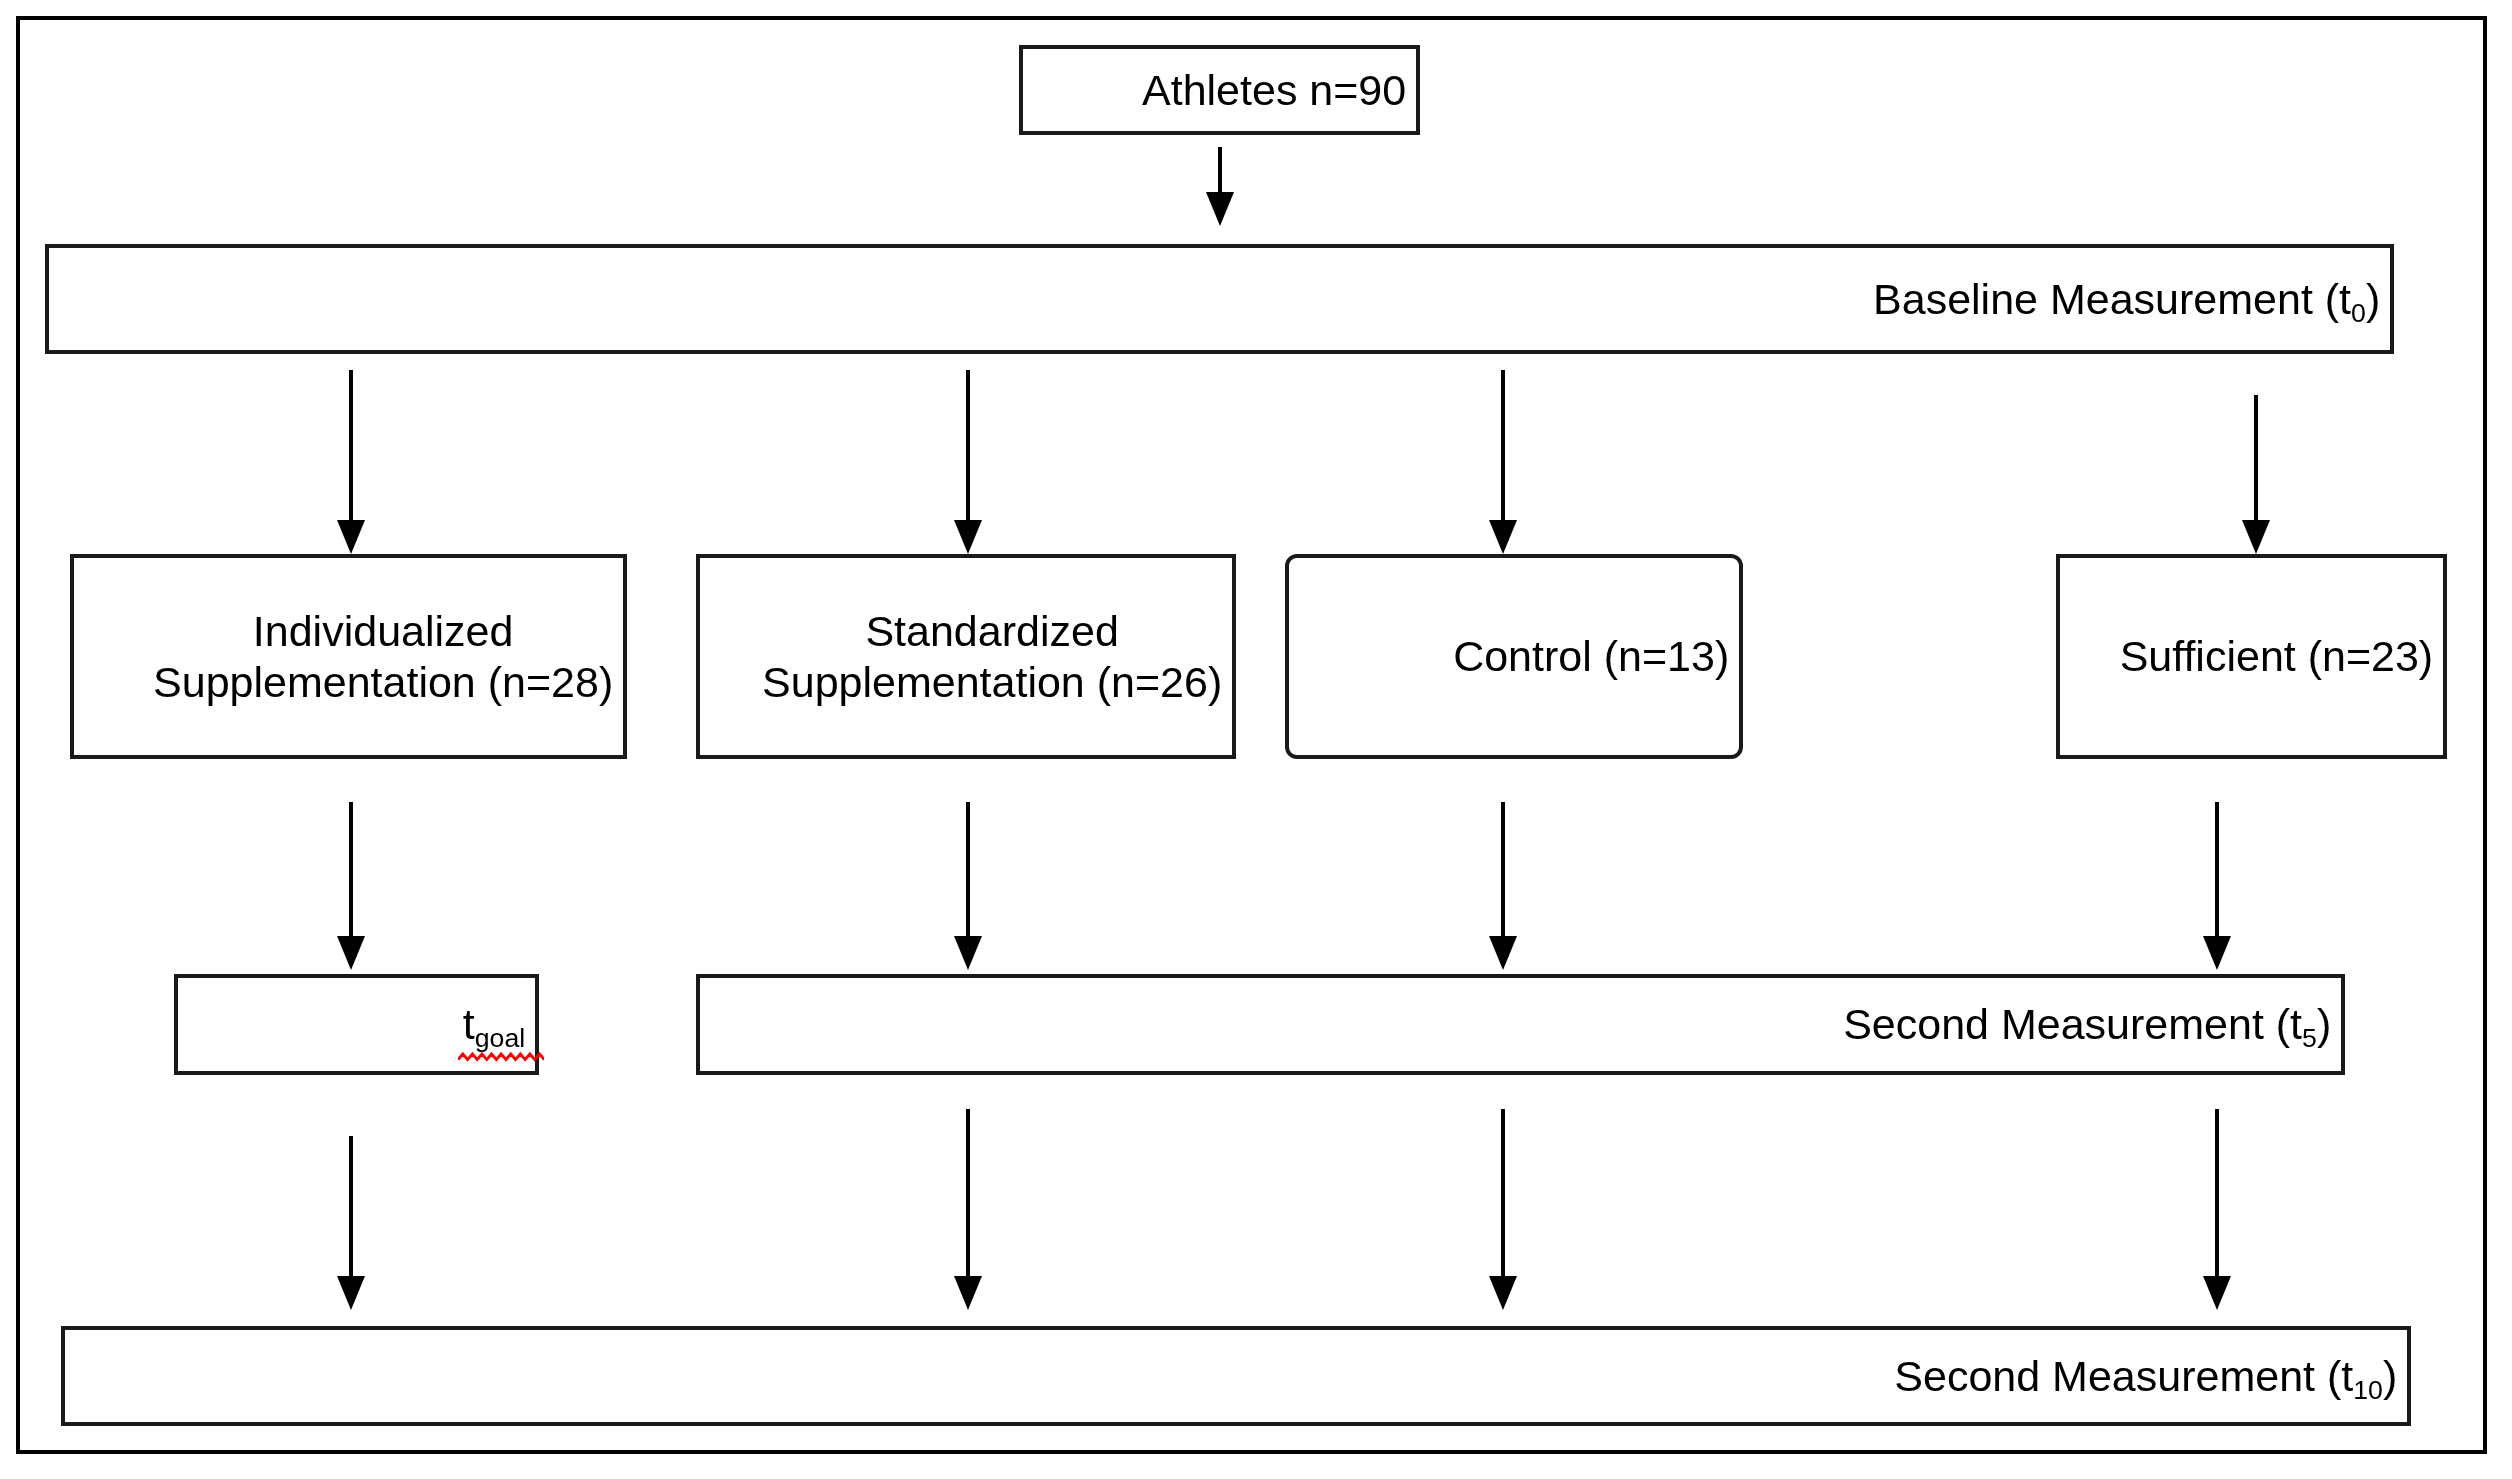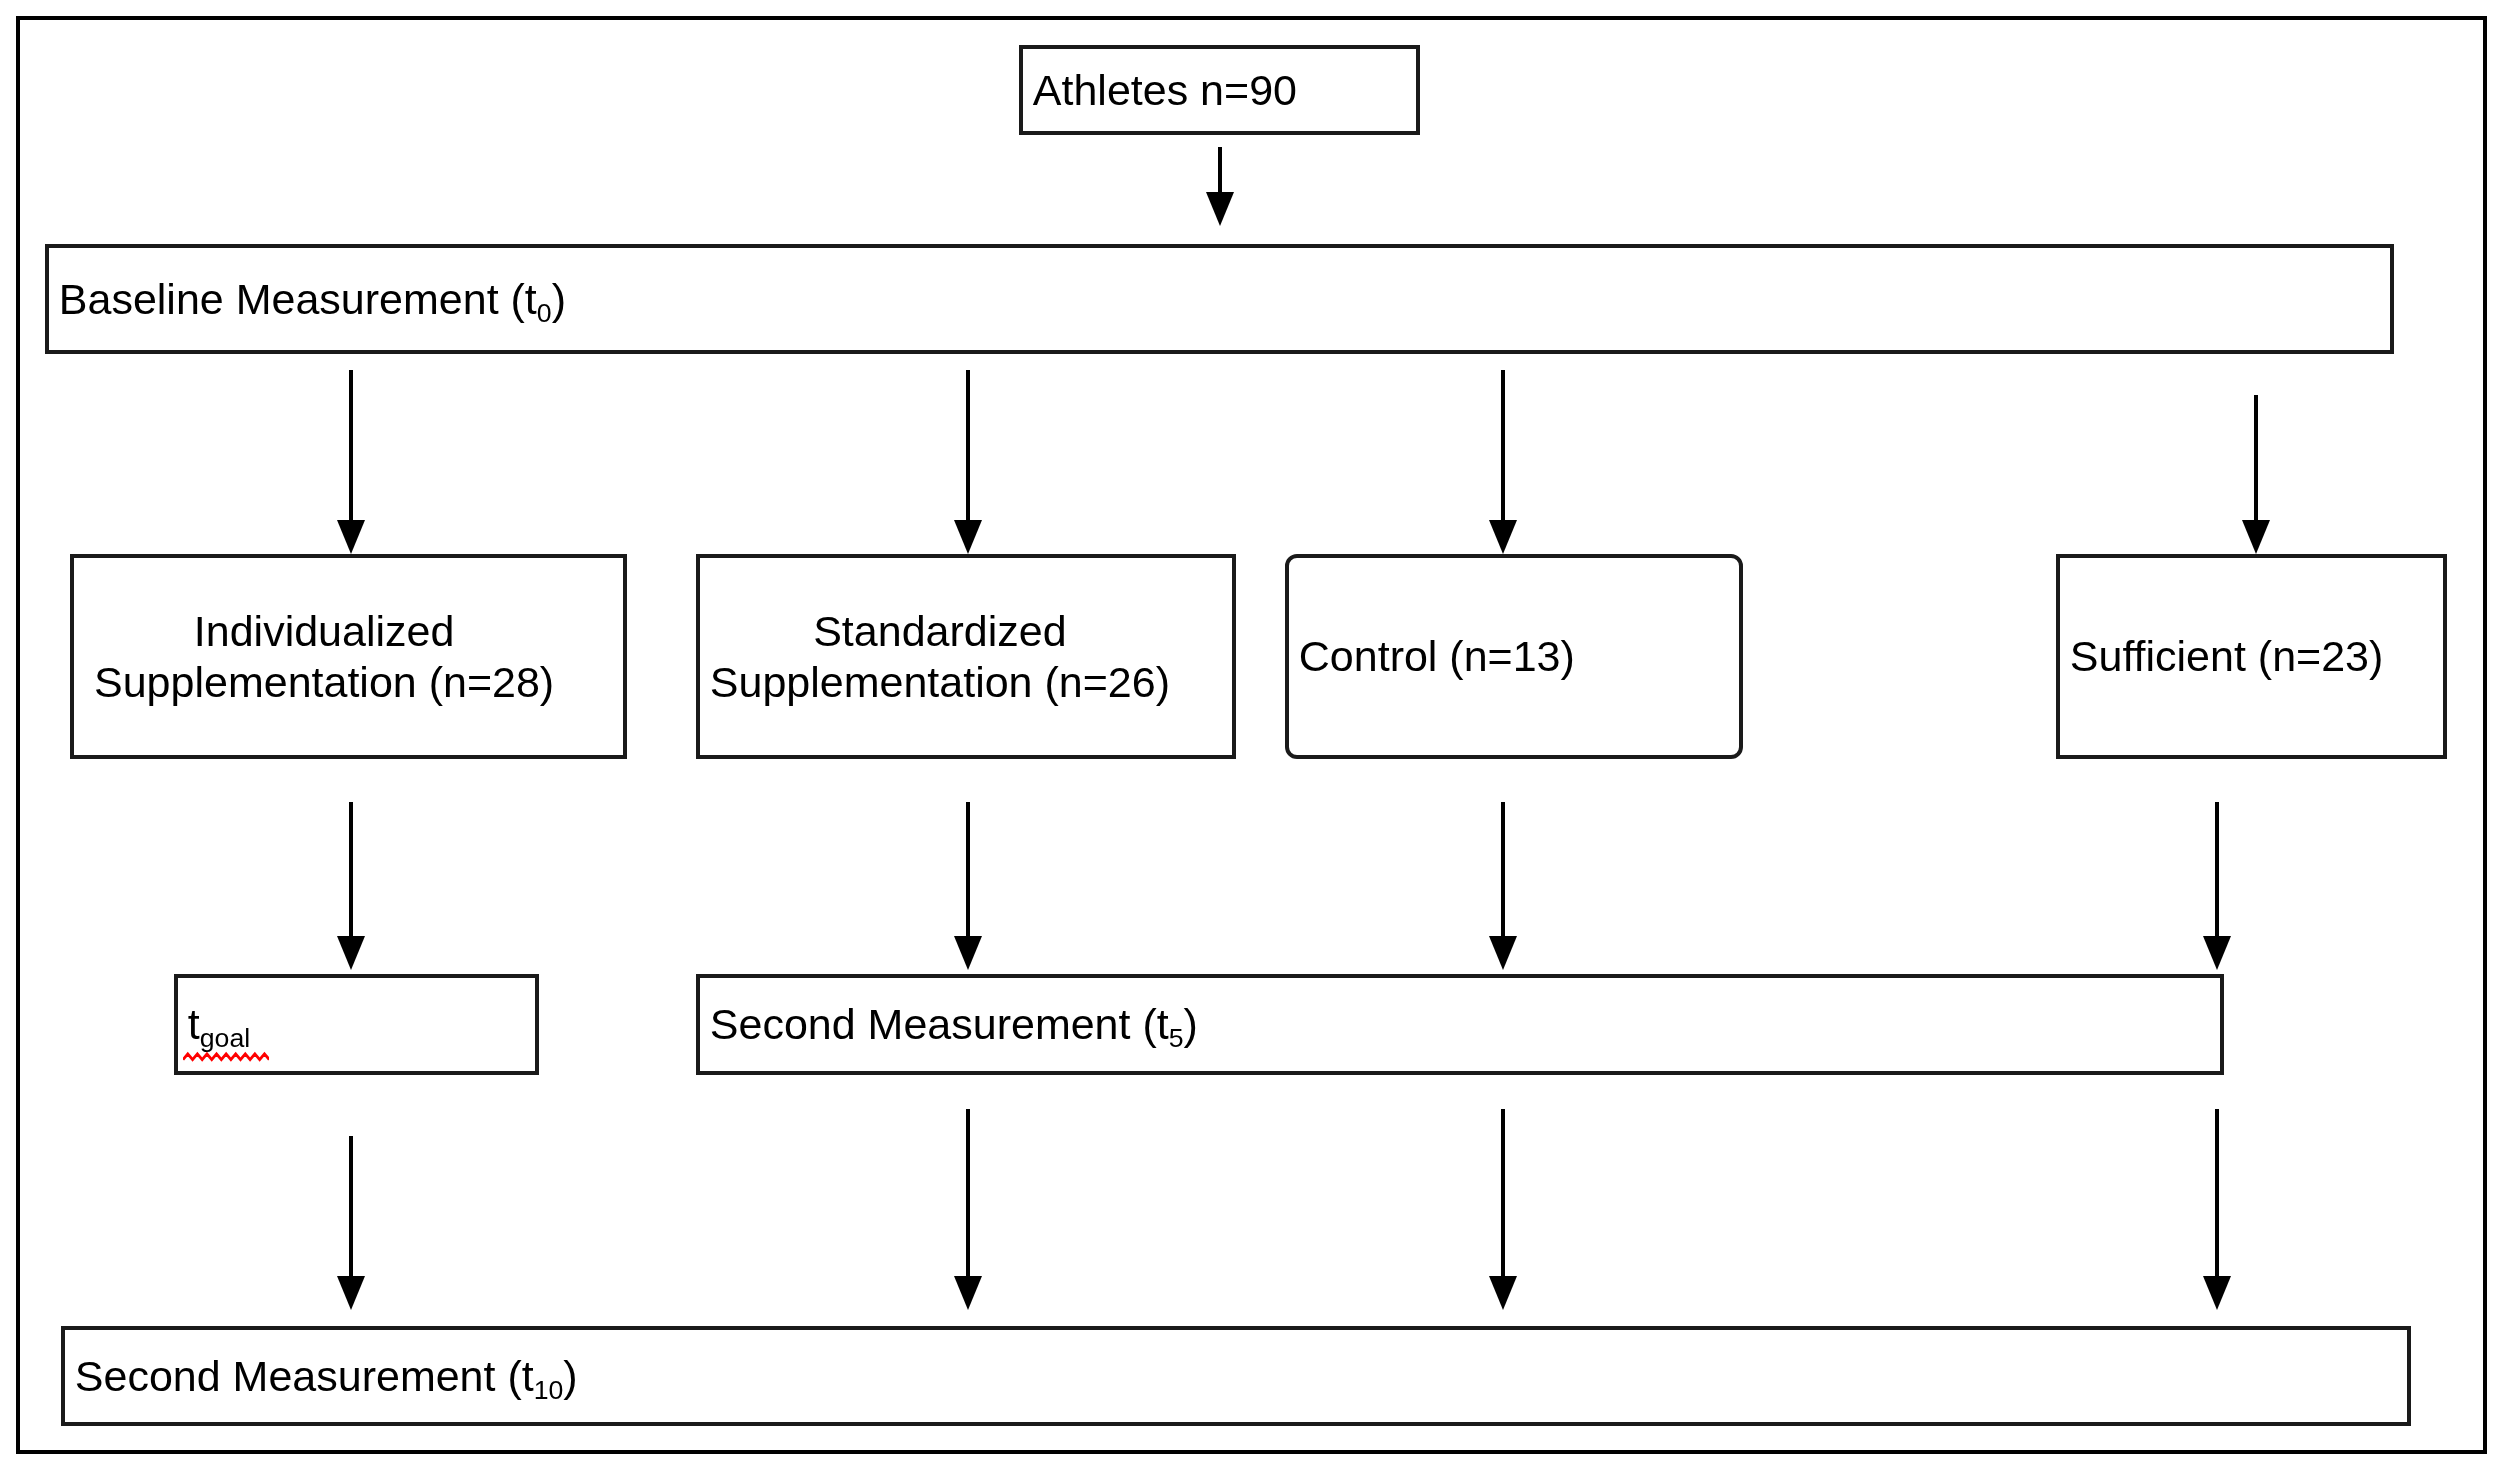--- a/index.html
+++ b/index.html
@@ -29,21 +29,21 @@
     background: #ffffff;
   }
   
   .node {
     position: absolute;
     box-sizing: border-box;
     border: 4.1px solid #1a1a1a;
     background: #ffffff;
     display: flex;
     align-items: center;
-    justify-content: flex-start;
+    justify-content: flex-end;
     text-align: center;
     color: #000000;
     font-size: 43px;
     line-height: 1.18;
     padding: 0 9.8px;
   }
   .node .label {
     display: block;
     white-space: pre-line;
   }
@@ -162,21 +162,21 @@
     <div class="shaft" style="height:136px;"></div>
     <div class="head"></div>
   </div>
 
   <div class="node" style="left:174px; top:974px; width:365px; height:101px;">
     <span class="label squiggle-wrap"><span>t</span><sub>goal</sub><svg class="squiggle" viewBox="0 0 90 12" preserveAspectRatio="none">
           <path d="M0 9 L5 3 L10 9 L15 3 L20 9 L25 3 L30 9 L35 3 L40 9 L45 3 L50 9 L55 3 L60 9 L65 3 L70 9 L75 3 L80 9 L85 3 L90 9" fill="none" stroke="#ff0000" stroke-width="3"></path>
         </svg></span>
   </div>
 
-  <div class="node" style="left:696px; top:974px; width:1528px; height:101px;">
+  <div class="node" style="left:696px; top:974px; width:1649px; height:101px;">
     <span class="label"><span>Second Measurement (t</span><sub>5</sub><span>)</span></span>
   </div>
 
   <div class="arrow" style="left:336px; top:1136px; width:29.5px; height:174px;">
     <div class="shaft" style="height:142px;"></div>
     <div class="head"></div>
   </div>
   <div class="arrow" style="left:953px; top:1109px; width:29.5px; height:201px;">
     <div class="shaft" style="height:169px;"></div>
     <div class="head"></div>

